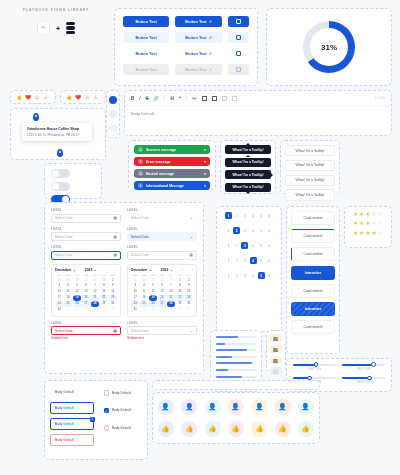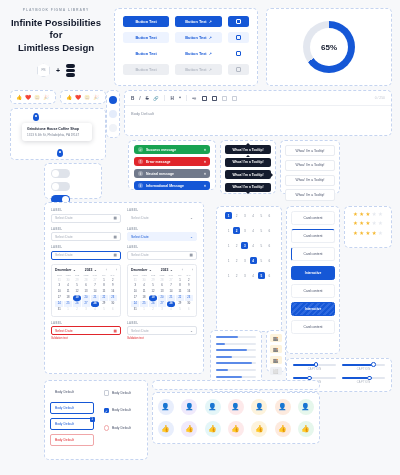--- a/index.html
+++ b/index.html
@@ -208,24 +208,20 @@
   .avrow { display:flex; justify-content:space-between; margin-bottom:6px; }
   .av { width:16px;height:16px;border-radius:50%;display:flex;align-items:center;
      justify-content:center;font-size:7px; }
   #topstrip { left:152px; top:380px; width:168px; height:10px; }
 </style>
 </head>
 <body>
 
 <div id="hero">
   <div class="eyebrow">PLAYBOOK FIGMA LIBRARY</div>
-  <div class="title">
-    <span>Infinite Possibilities for</span><br>
-    <span>Limitless Design</span>
-  </div>
   <div id="logos">
     <span class="hexlogo">PB</span>
     <span class="plus">+</span>
     <span class="figma">
         <i></i>
         <i></i>
         <i></i>
       </span>
   </div>
 </div>
@@ -268,21 +264,21 @@
       <span class="ext">↗</span>
     </span>
     <span class="btn b-i b-dis">
         <i class="sqico"></i>
       </span>
   </div>
 </div>
 
 <div class="dash" id="donutcard">
   <div id="donutwrap">
-    <div id="donutlabel">65%</div>
+    <div id="donutlabel">31%</div>
   </div>
 </div>
 
 <div class="dash" id="emoji1">
   <div class="emorow">
     <span class="emo">👍</span>
     <span class="emo">❤️</span>
     <span class="emo dim">😀</span>
     <span class="emo dim">🎉</span>
   </div>

